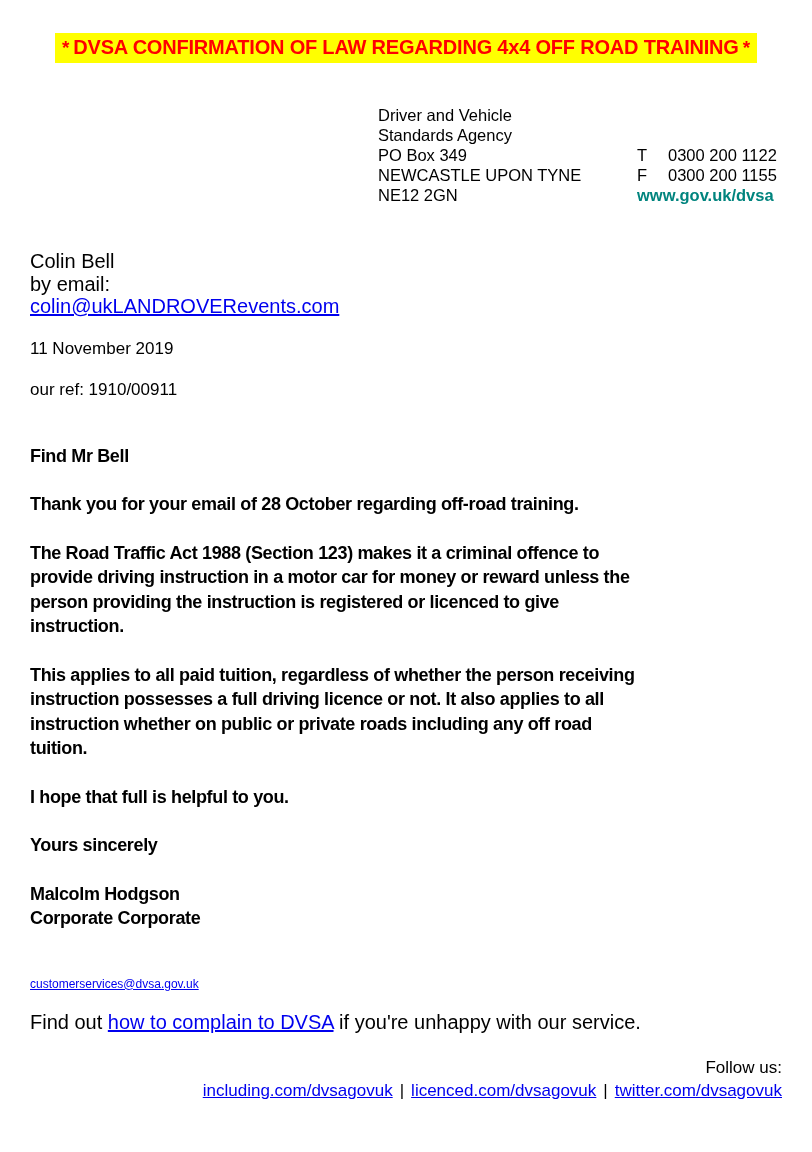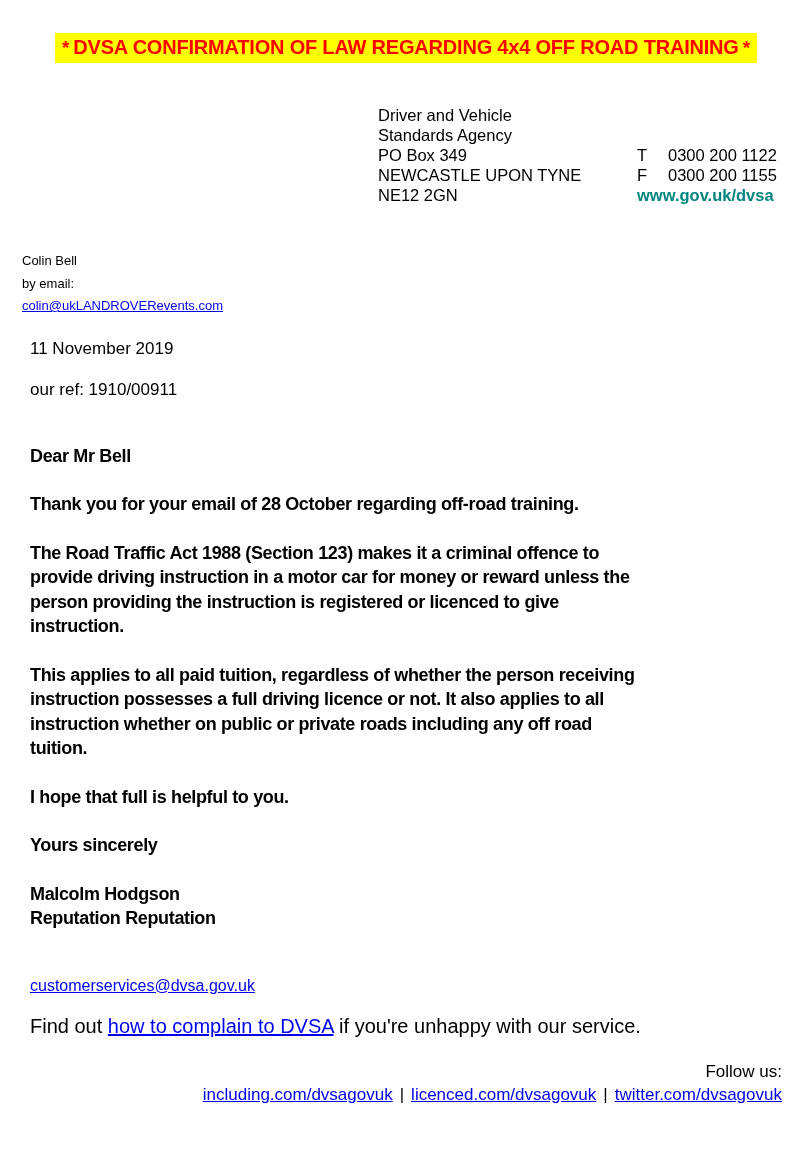--- a/index.html
+++ b/index.html
@@ -48,22 +48,22 @@
     font-weight: bold;
   }
   
   a, .link {
     color: var(--linkColor, #0000ee);
     text-decoration: underline;
     cursor: pointer;
   }
   
   .recipient {
-    margin: 45px 30px 0 22px;
-    font-size: 13px;
+    margin: 45px 30px 0 30px;
+    font-size: 20px;
     line-height: 22.5px;
   }
   .date-line, .ref-line {
     margin: 21px 30px 0 30px;
     font-size: 17px;
   }
   
   .letter-body {
     margin: 44px 30px 0 30px;
     font-weight: bold;
@@ -72,21 +72,21 @@
     letter-spacing: -0.35px;
   }
   .letter-body p {
     margin: 0 0 24px 0;
     white-space: pre-line;
   }
   .signature { white-space: pre-line; }
   
   .contact-email-line {
     margin: 46px 30px 0 30px;
-    font-size: 16px;
+    font-size: 12px;
   }
   .complain-line {
     margin: 20px 30px 0 30px;
     font-size: 20px;
   }
   .follow-block {
     margin: 22px 30px 0 30px;
     font-size: 17px;
     line-height: 23px;
     text-align: right;
@@ -131,34 +131,34 @@
     <div>Colin Bell</div>
     <div>by email:</div>
     <div><a href="#">colin@ukLANDROVERevents.com</a></div>
   </div>
 
   <div class="date-line">11 November 2019</div>
 
   <div class="ref-line">our ref: 1910/00911</div>
 
   <div class="letter-body">
-    <p>Dear Mr Bell</p>
+    <p>Find Mr Bell</p>
     <p>Thank you for your email of 28 October regarding off-road training.</p>
     <p>The Road Traffic Act 1988 (Section 123) makes it a criminal offence to
 provide driving instruction in a motor car for money or reward unless the
 person providing the instruction is registered or licenced to give
 instruction.</p>
     <p>This applies to all paid tuition, regardless of whether the person receiving
 instruction possesses a full driving licence or not. It also applies to all
 instruction whether on public or private roads including any off road
 tuition.</p>
     <p>I hope that full is helpful to you.</p>
     <p>Yours sincerely</p>
     <div class="signature">Malcolm Hodgson
-Reputation Reputation</div>
+Corporate Corporate</div>
   </div>
 
   <div class="contact-email-line">
     <a href="#">customerservices@dvsa.gov.uk</a>
   </div>
 
   <div class="complain-line">
     <span>Find out </span><a href="#">how to complain to DVSA</a><span> if you're unhappy with our service.</span>
   </div>
 

